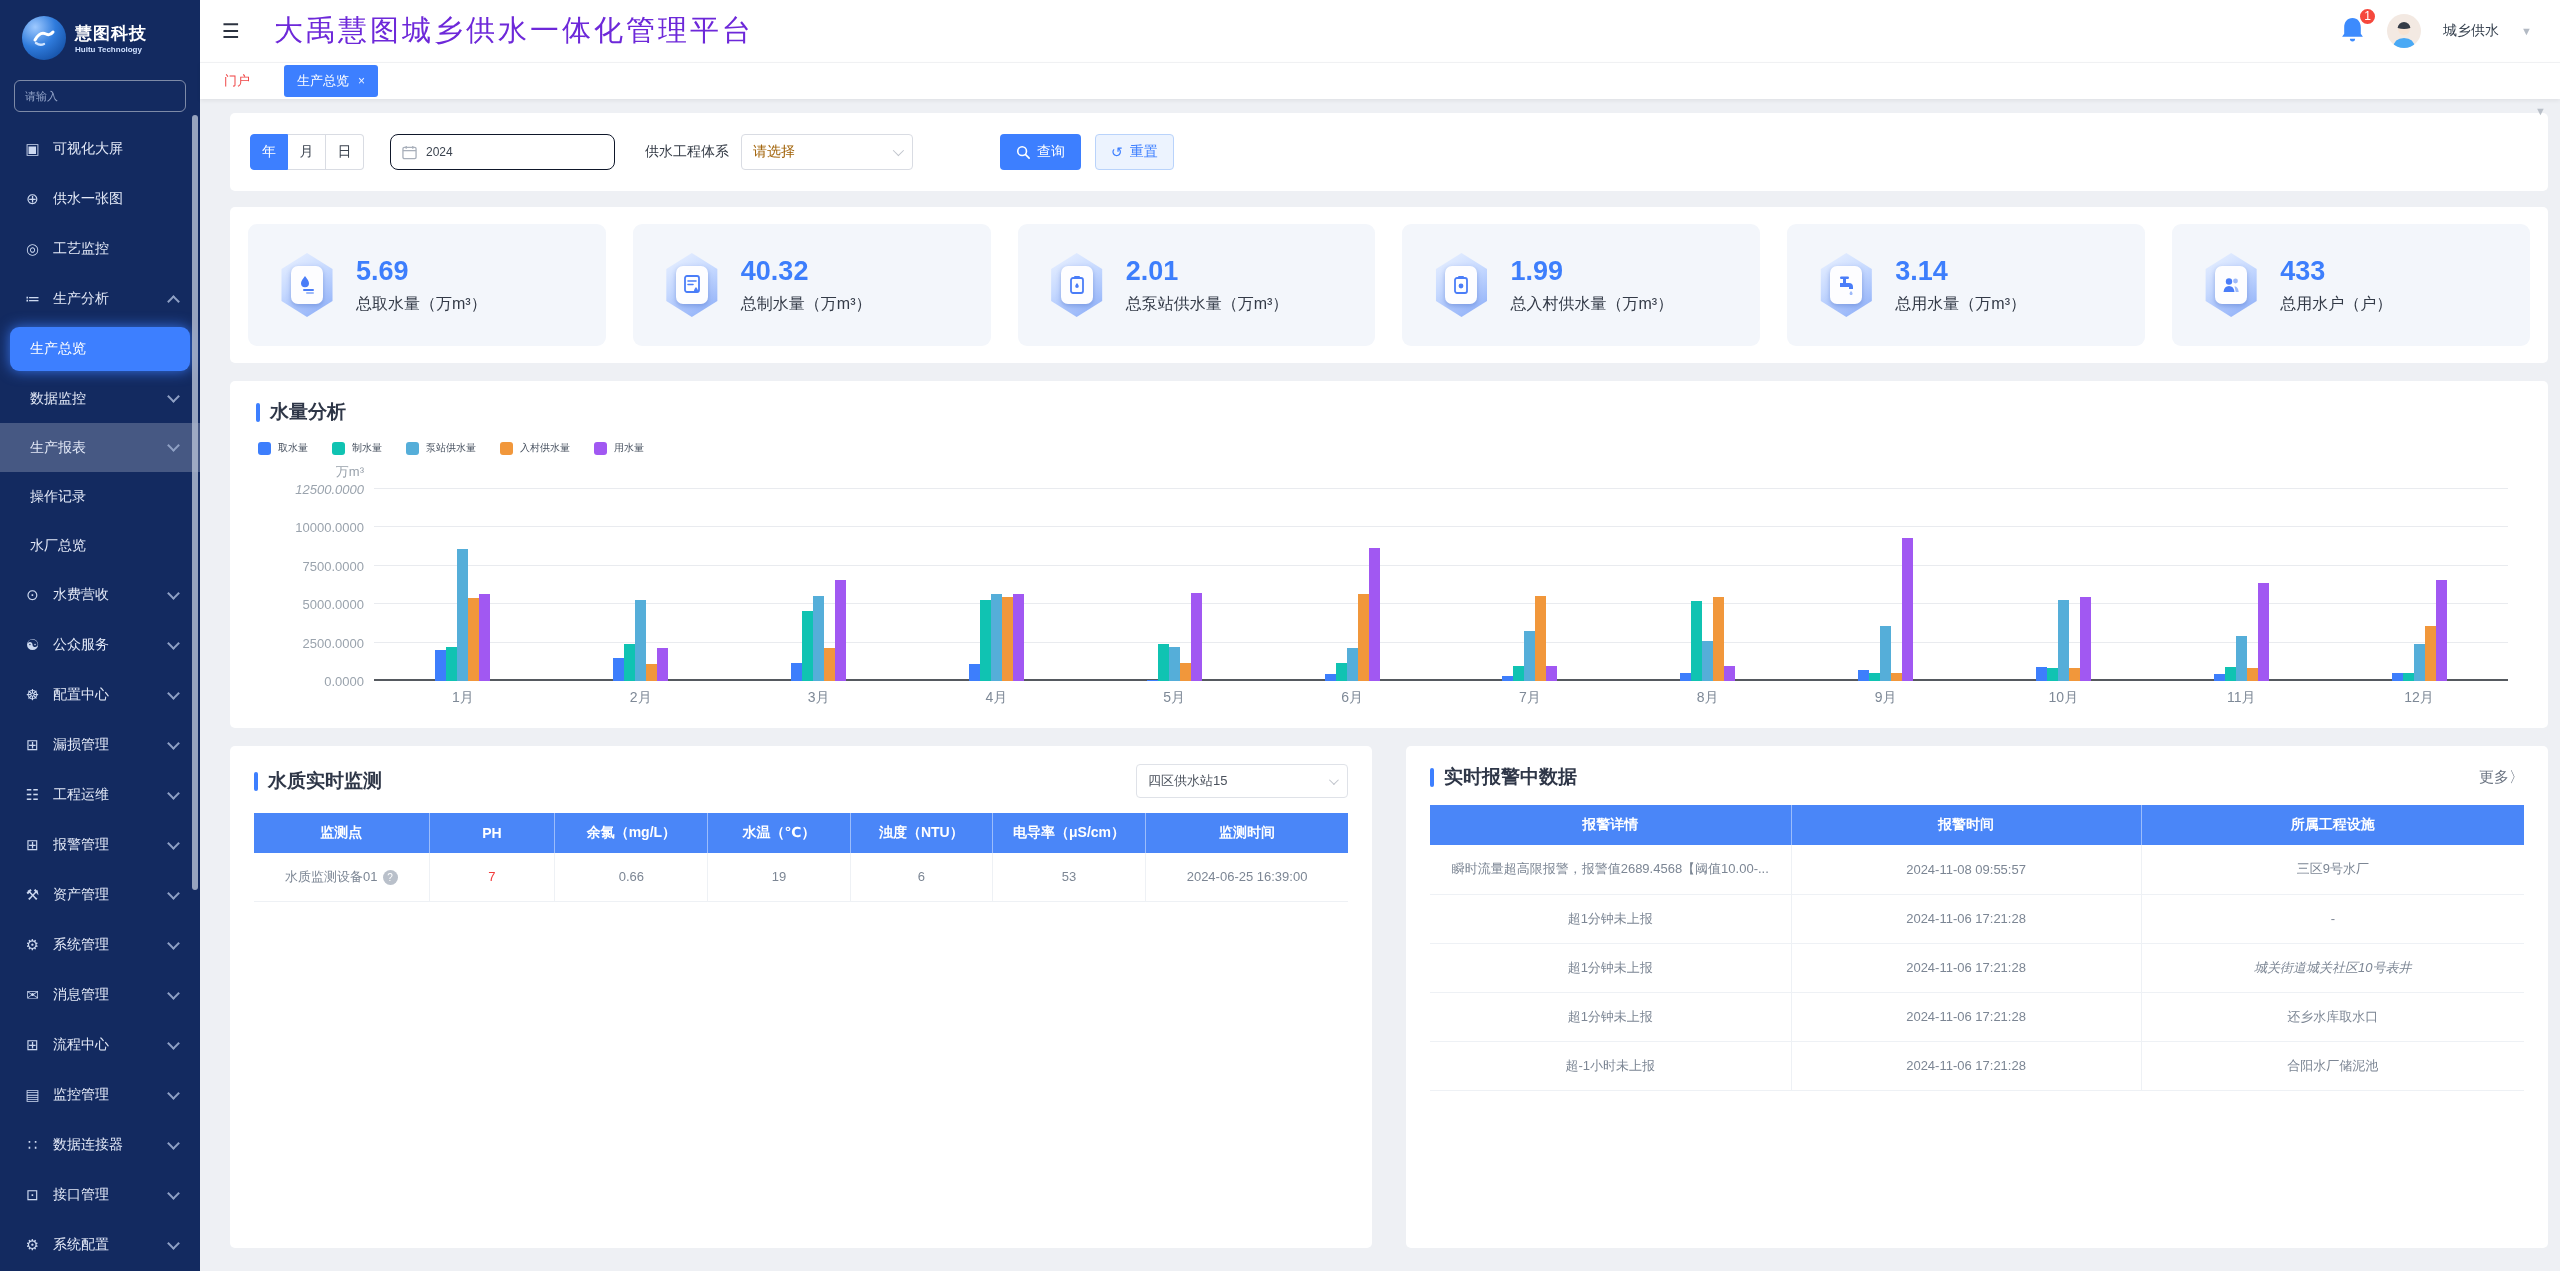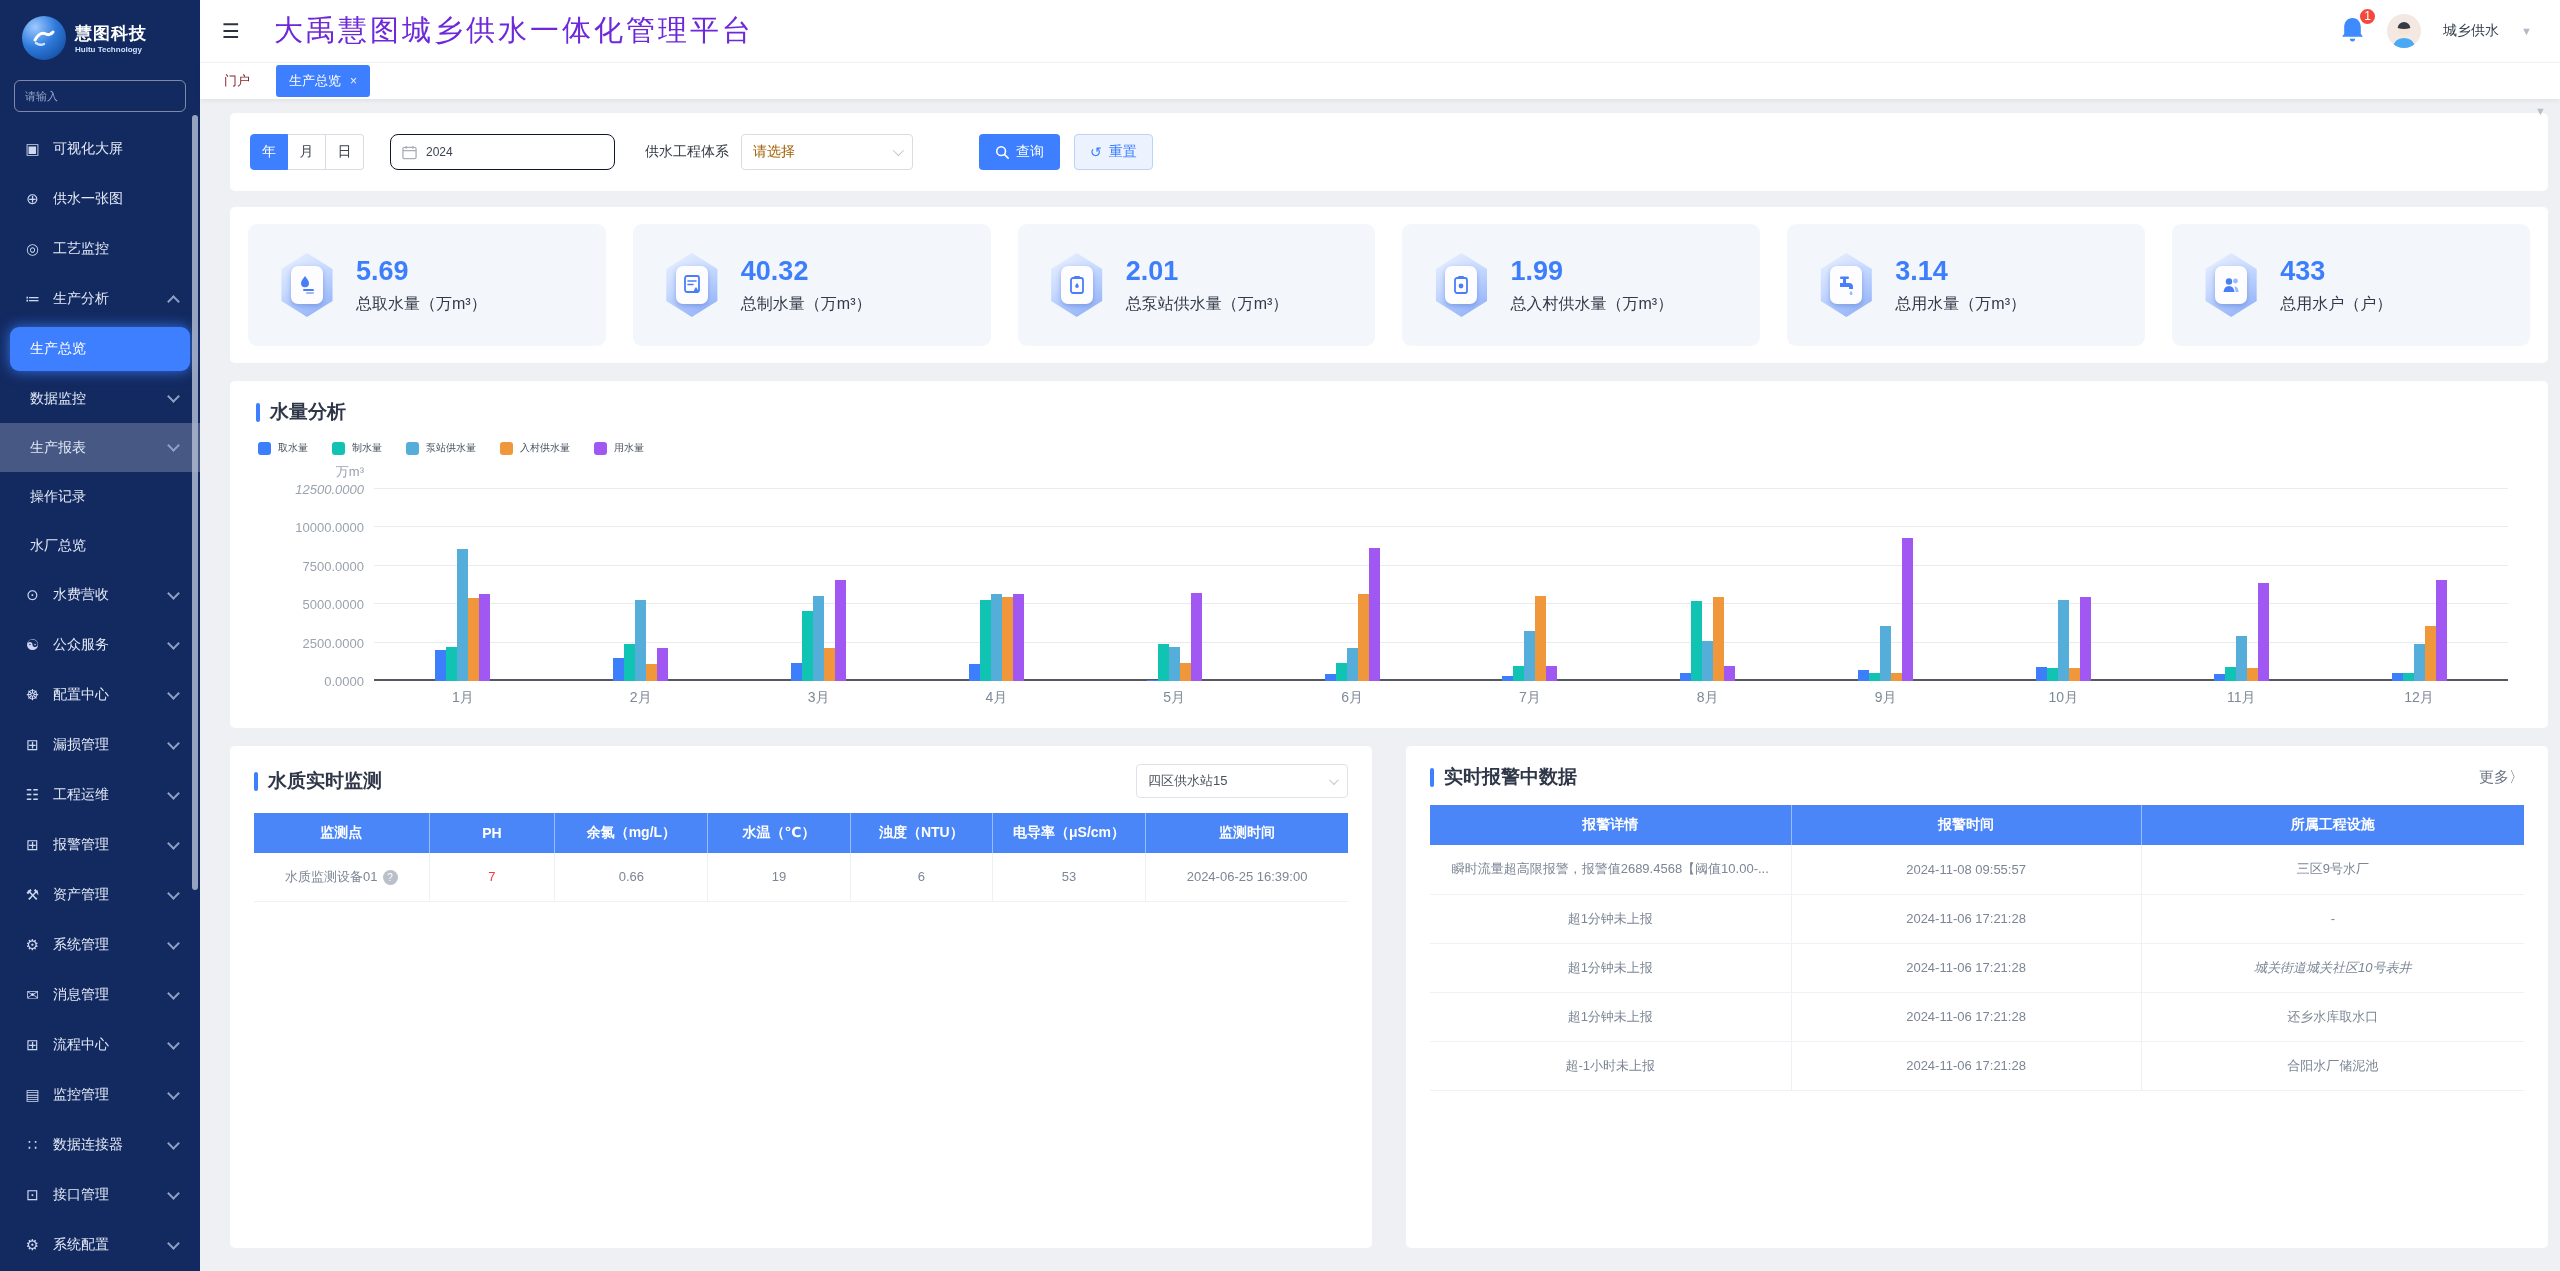--- a/index.html
+++ b/index.html
@@ -45,21 +45,21 @@
     font-size:12px; min-width:19px; height:19px; border-radius:10px; border:2px solid #fff;
     display:flex; align-items:center; justify-content:center; padding:0 3px; }
   .avatar { width:34px; height:34px; border-radius:50%; background:#f3e9e2; overflow:hidden;
     display:flex; align-items:flex-end; justify-content:center; cursor:pointer; }
   .uname { font-size:14px; color:#35404e; cursor:pointer; }
   .caret { color:#b3bac4; font-size:11px; cursor:pointer; }
 
   .tabbar { background:#fff; height:37px; border-top:1px solid #f0f1f3;
     box-shadow:0 2px 4px rgba(0,0,0,.06); display:flex; align-items:center;
     padding:0 16px 0 24px; position:relative; z-index:2; }
-  .tab { font-size:13px; color:#7f1d1d; margin-right:26px; cursor:pointer; }
+  .tab { font-size:13px; color:#ef4444; margin-right:34px; cursor:pointer; }
   .tab.active { background:#3d7fff; color:#fff; padding:7px 13px; border-radius:3px;
     margin-right:0; display:flex; align-items:center; gap:9px; }
   .tab .x { font-size:12px; opacity:.9; }
   .tab-caret { margin-left:auto; color:#b9bfc8; font-size:11px; cursor:pointer; }
 
   .content { flex:1; overflow:hidden; padding:14px 12px 12px 30px; }
   .panel { background:#fff; border-radius:5px; }
 
   
   .filter { height:78px; display:flex; align-items:center; padding:0 20px; gap:0; }
@@ -73,21 +73,21 @@
     border-radius:8px; display:flex; align-items:center; padding:0 11px; gap:9px;
     font-size:12px; color:#3c4450; }
   .date-box svg { flex-shrink:0; }
   .flt-label { margin-left:30px; font-size:14px; color:#333a45; }
   .select { margin-left:12px; width:172px; height:36px; border:1px solid #d9dce3; border-radius:4px;
     display:flex; align-items:center; padding:0 11px; font-size:14px; color:#a16207; cursor:pointer; }
   .select .sv { margin-left:auto; width:8px; height:8px; border-right:1.5px solid #c0c4cc;
     border-bottom:1.5px solid #c0c4cc; transform:rotate(45deg) translateY(-2px); }
   .btn { height:36px; border-radius:4px; font-size:14px; display:flex; align-items:center;
     gap:7px; padding:0 15px; cursor:pointer; border:1px solid transparent; }
-  .btn.primary { background:#3d7fff; color:#fff; margin-left:66px; }
+  .btn.primary { background:#3d7fff; color:#fff; margin-left:87px; }
   .btn.ghost { background:#ecf3fe; color:#3d7fff; border-color:#b9d3fb; margin-left:14px; }
 
   
   .stats { margin-top:16px; padding:17px 18px; display:flex; gap:27px; }
   .scard { flex:1; height:122px; background:#f3f6fb; border-radius:9px;
     display:flex; align-items:center; padding-left:30px; gap:20px; cursor:default; }
   .hex { width:58px; height:64px; clip-path:polygon(50% 0,94% 25%,94% 75%,50% 100%,6% 75%,6% 25%);
     background:linear-gradient(150deg,#eef4ff 0%,#c6d9ff 45%,#86a9f7 100%);
     display:flex; align-items:center; justify-content:center; flex-shrink:0; }
   .hex .inner { width:32px; height:38px; background:#fdfdff; border-radius:7px;

